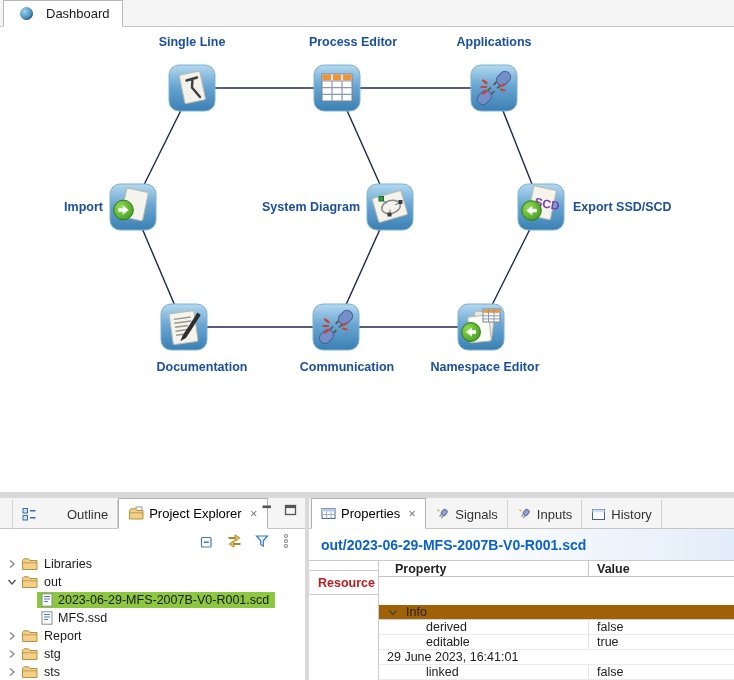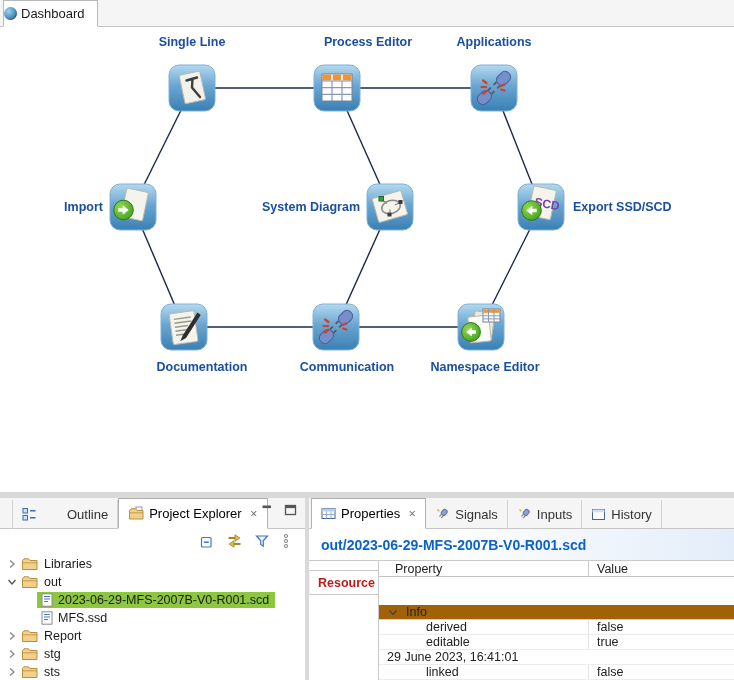--- a/index.html
+++ b/index.html
@@ -1,22 +1,22 @@
 <!DOCTYPE html>
 <html><head>
 <meta charset="utf-8">
 <style>
   html,body{margin:0;padding:0;}
   body{width:734px;height:680px;font-family:"Liberation Sans",sans-serif;background:#ffffff;overflow:hidden;}
   .app{width:734px;height:680px;display:flex;flex-direction:column;}
 
   
   .top-tabbar{height:26px;background:#f5f5f5;border-bottom:1px solid #c5c5c5;display:flex;align-items:flex-end;}
-  .etab{height:25px;margin-left:3px;margin-bottom:-1px;display:flex;align-items:center;gap:4px;
-        padding:0 12px 0 0;background:#ffffff;border:1px solid #b8b8b8;border-bottom:1px solid #ffffff;
+  .etab{height:25px;margin-left:3px;margin-bottom:-1px;display:flex;align-items:center;gap:13px;
+        padding:0 12px 0 16px;background:#ffffff;border:1px solid #b8b8b8;border-bottom:1px solid #ffffff;
         font-size:13px;color:#1a1a1a;}
   .dash-ic{width:13px;height:13px;border-radius:50%;
         background:radial-gradient(circle at 35% 32%, #9ed2ee 0%, #4d93c0 55%, #205d88 100%);
         box-shadow:inset -1px -1px 1px rgba(0,0,0,.25);}
   .canvas{position:relative;height:465px;background:#ffffff;}
   .edges{position:absolute;left:0;top:0;}
   .dnode{position:absolute;width:48px;height:48px;cursor:pointer;}
   .dnode svg{width:48px;height:48px;display:block;}
   .dlabel{position:absolute;font-weight:bold;font-size:12.5px;color:#1b4fa0;white-space:nowrap;}
   .dlabel.center{transform:translateX(-50%);}
@@ -56,21 +56,21 @@
   .prop-header{height:31px;display:flex;align-items:center;padding-left:12px;
         background:linear-gradient(to right,#ffffff 30%,#e3edf9);border-bottom:1px solid #c9c9c9;
         font-size:14px;font-weight:bold;color:#0b62c8;white-space:nowrap;overflow:hidden;}
   .prop-body{flex:1;display:flex;min-height:0;}
   .side-strip{width:69px;border-right:1px solid #c9c9c9;background:#ffffff;position:relative;}
   .side-tab{position:absolute;left:0;top:9px;width:69px;height:25px;background:#ffffff;z-index:2;
         border-top:1px solid #c9c9c9;border-bottom:1px solid #c9c9c9;border-left:1px solid #f0f0f0;
         display:flex;align-items:center;padding-left:8px;box-sizing:border-box;
         font-size:12.5px;font-weight:bold;color:#b91c1c;margin-right:-1px;}
   .ptable{flex:1;display:flex;flex-direction:column;font-size:12.5px;color:#222;}
-  .phead{height:25px;display:flex;align-items:center;border-bottom:1px solid #c3c3c3;}
+  .phead{height:25px;display:flex;align-items:center;border-bottom:1px solid #c3c3c3;font-weight:bold;}
   .phead .c1{width:210px;padding-left:16px;box-sizing:border-box;border-right:1px solid #c9c9c9;height:100%;display:flex;align-items:center;}
   .phead .c2{flex:1;padding-left:8px;}
   .prow{height:19px;display:flex;align-items:center;border-bottom:1px solid #ececec;}
   .prow .c1{width:210px;padding-left:47px;box-sizing:border-box;border-right:1px solid #e4e4e4;height:100%;display:flex;align-items:center;}
   .prow .c2{flex:1;padding-left:8px;}
   .grow{height:19px;display:flex;align-items:center;background:#a16207;border-bottom:1px solid #cfcfcf;margin-top:28px;}
   .grow .gchev{margin-left:9px;display:flex;}
   .grow .glabel{margin-left:8px;}
 </style>
 </head>
@@ -109,21 +109,21 @@
         <line x1="133" y1="180" x2="184" y2="300"></line>
         <line x1="541" y1="180" x2="481" y2="300"></line>
         <line x1="184" y1="300" x2="336" y2="300"></line>
         <line x1="336" y1="300" x2="481" y2="300"></line>
         <line x1="337" y1="61" x2="390" y2="180"></line>
         <line x1="390" y1="180" x2="336" y2="300"></line>
       </g>
     </svg>
 
     <div class="dlabel center" style="left:192px;top:8px">Single Line</div>
-    <div class="dlabel center" style="left:368px;top:8px">Process Editor</div>
+    <div class="dlabel center" style="left:353px;top:8px">Process Editor</div>
     <div class="dlabel center" style="left:494px;top:8px">Applications</div>
     <div class="dlabel rt" style="left:10px;width:93px;top:173px">Import</div>
     <div class="dlabel rt" style="left:220px;width:140px;top:173px">System Diagram</div>
     <div class="dlabel" style="left:573px;top:173px">Export SSD/SCD</div>
     <div class="dlabel center" style="left:202px;top:333px">Documentation</div>
     <div class="dlabel center" style="left:347px;top:333px">Communication</div>
     <div class="dlabel center" style="left:485px;top:333px">Namespace Editor</div>
 
     <div class="dnode" style="left:168px;top:37px">
       <svg viewBox="0 0 48 48">

